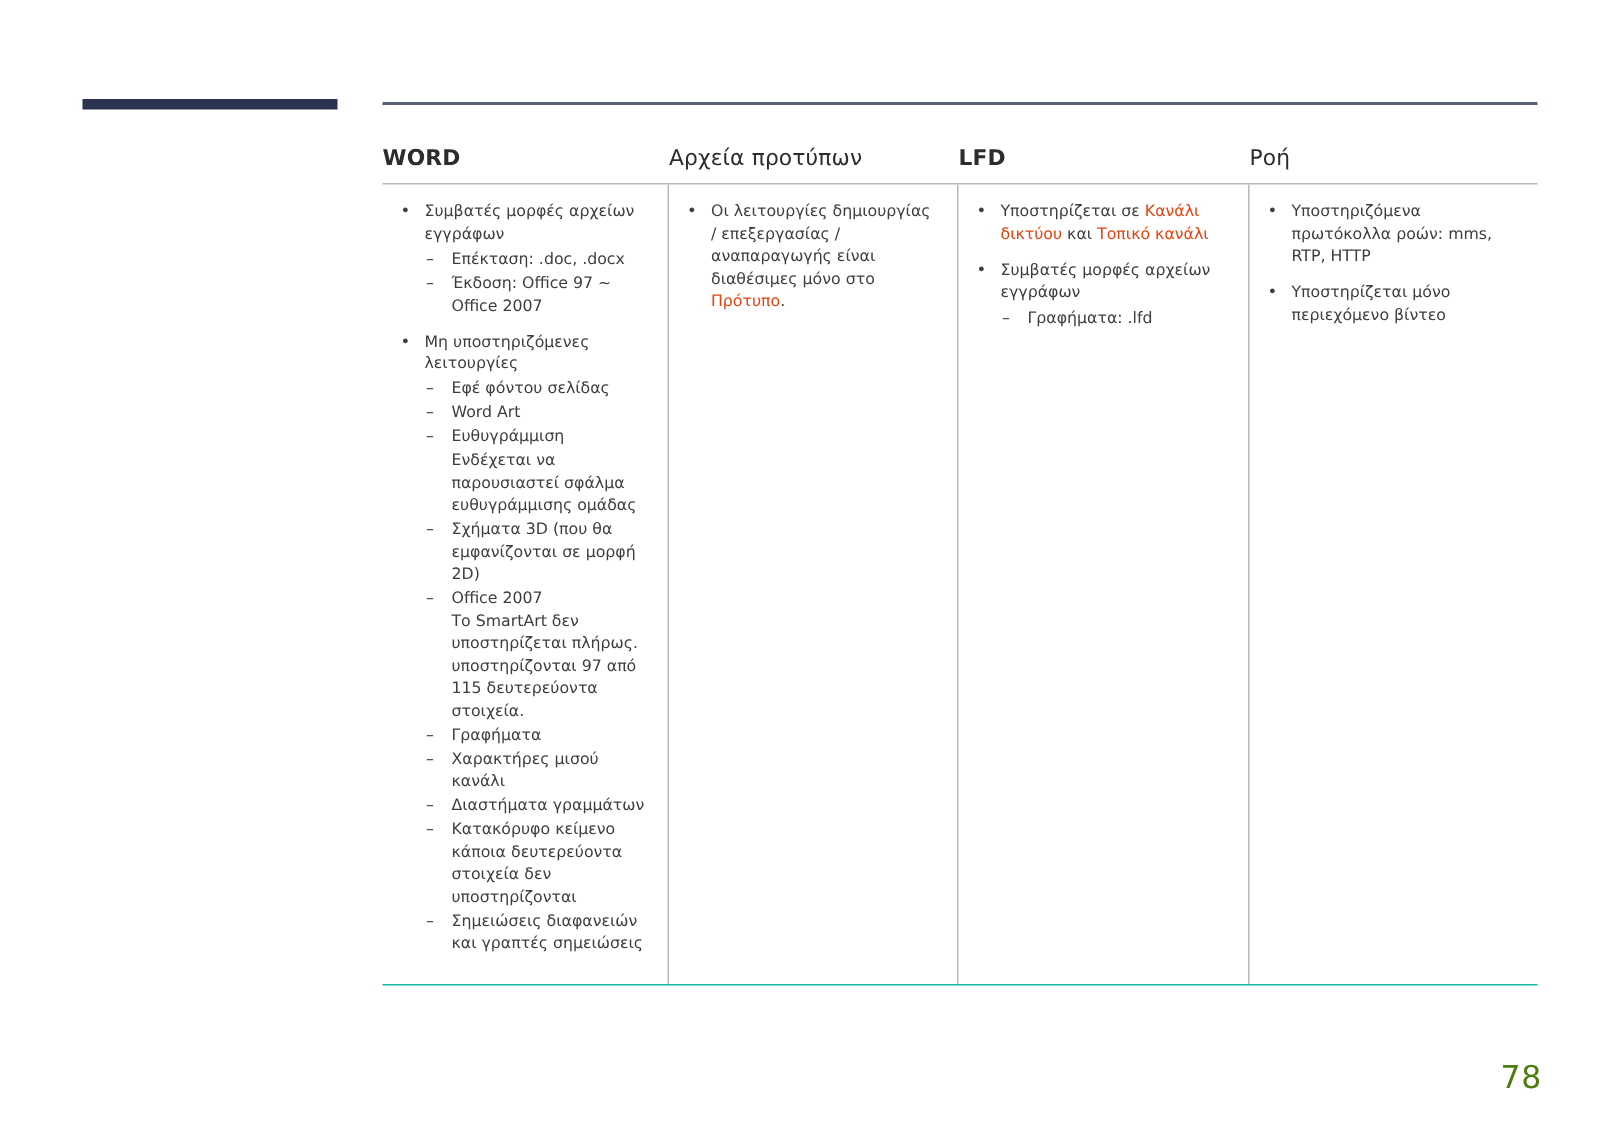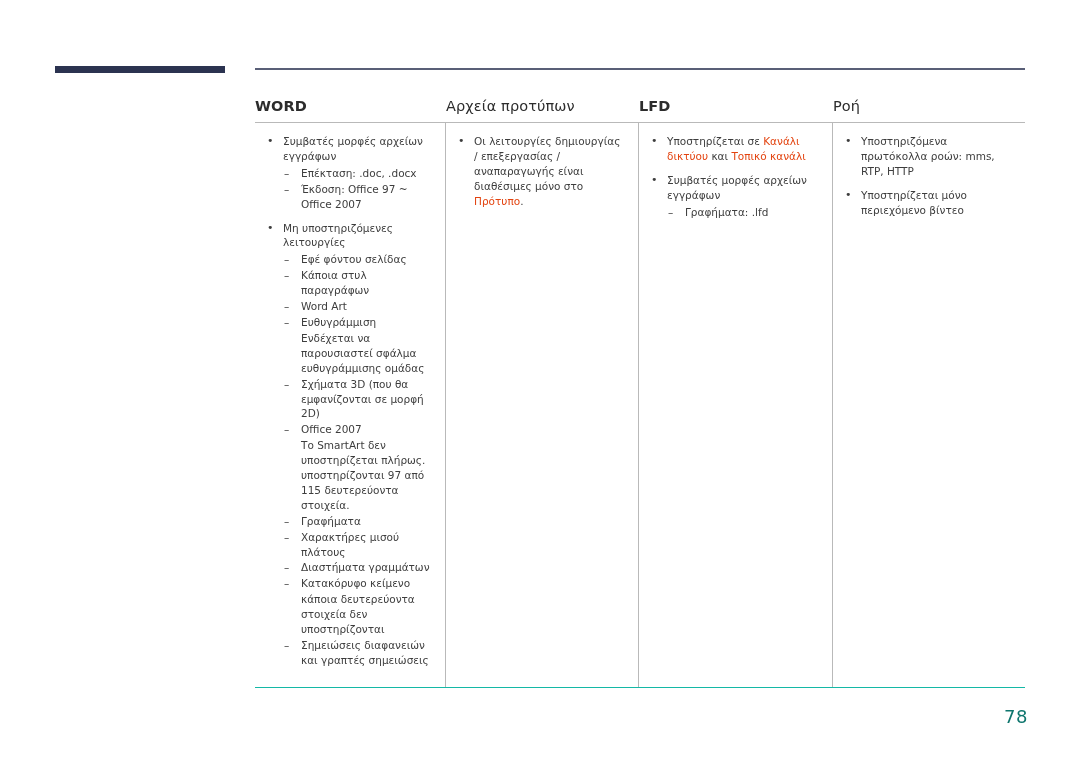--- a/index.html
+++ b/index.html
@@ -130,22 +130,22 @@
   }
   .accent {
     color: #e3430f;
   }
 
   
   .page-number {
     position: absolute;
     right: 52px;
     top: 706px;
-    font-size: 18px;
-    color: #0f766e;
+    font-size: 21px;
+    color: #4d7c0f;
     letter-spacing: 0.5px;
   }
 </style>
 </head>
 <body>
 
 <div class="rule-accent"></div>
 <div class="rule-thin"></div>
 
 <div class="table-wrap">
@@ -174,41 +174,38 @@
           </ul>
         </li>
 
         <li class="bullet">
           <span>Μη υποστηριζόμενες λειτουργίες</span>
           <ul class="lv2">
             <li class="dash">
               <span>Εφέ φόντου σελίδας</span>
             </li>
             <li class="dash">
-              <span>Κάποια στυλ παραγράφων</span>
-            </li>
-            <li class="dash">
               <span>Word Art</span>
             </li>
             <li class="dash">
               <span>Ευθυγράμμιση</span>
               <span class="cont">Ενδέχεται να παρουσιαστεί σφάλμα ευθυγράμμισης ομάδας</span>
             </li>
             <li class="dash">
               <span>Σχήματα 3D (που θα εμφανίζονται σε μορφή 2D)</span>
             </li>
             <li class="dash">
               <span>Office 2007</span>
               <span class="cont">Το SmartArt δεν υποστηρίζεται πλήρως. υποστηρίζονται 97 από 115 δευτερεύοντα στοιχεία.</span>
             </li>
             <li class="dash">
               <span>Γραφήματα</span>
             </li>
             <li class="dash">
-              <span>Χαρακτήρες μισού πλάτους</span>
+              <span>Χαρακτήρες μισού κανάλι</span>
             </li>
             <li class="dash">
               <span>Διαστήματα γραμμάτων</span>
             </li>
             <li class="dash">
               <span>Κατακόρυφο κείμενο</span>
               <span class="cont">κάποια δευτερεύοντα στοιχεία δεν υποστηρίζονται</span>
             </li>
             <li class="dash">
               <span>Σημειώσεις διαφανειών και γραπτές σημειώσεις</span>

